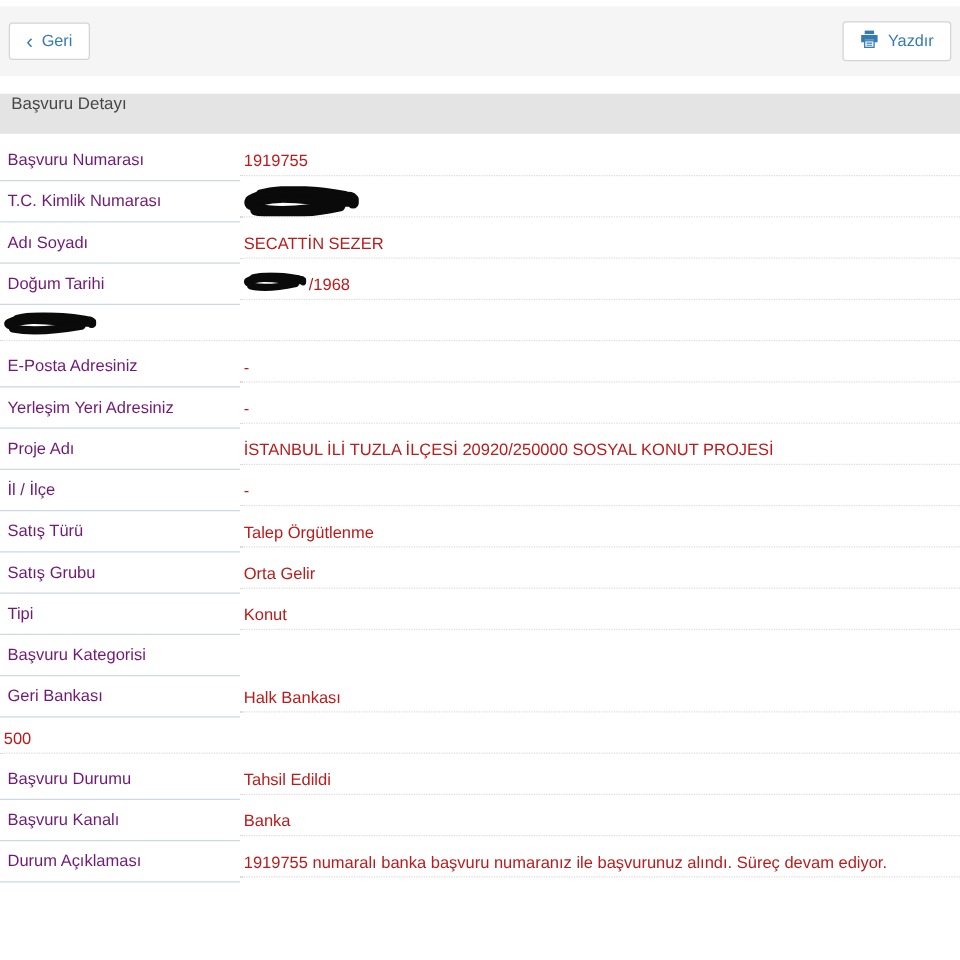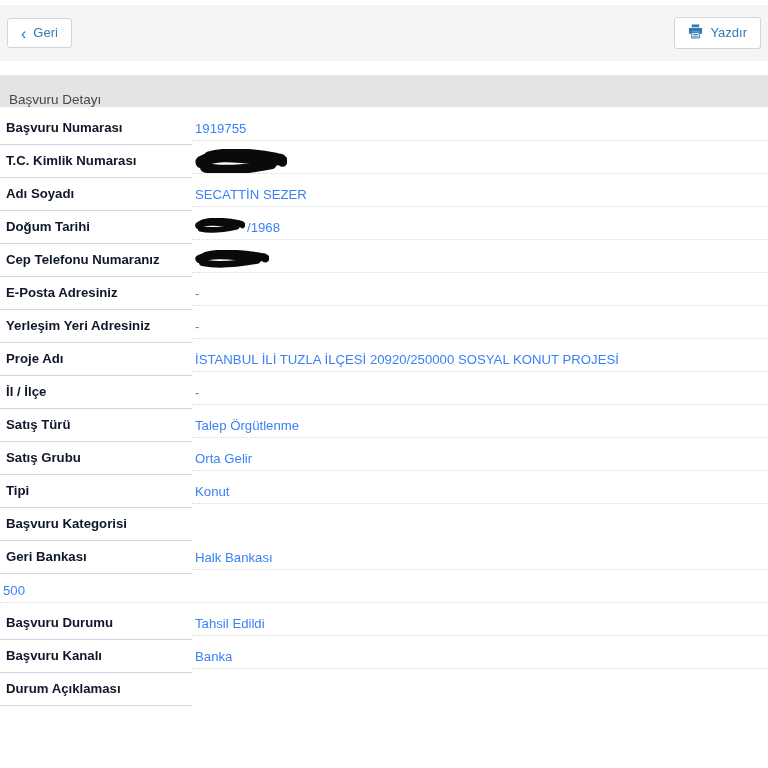--- a/index.html
+++ b/index.html
@@ -37,47 +37,47 @@
     font-size: 16px;
     line-height: 11px;
     color: #337ab7;
     font-weight: 400;
   }
   .section-header {
     margin-top: 14px;
     height: 32px;
     background: #e4e4e4;
     display: flex;
-    align-items: flex-end;
+    align-items: flex-start;
     padding: 0 9px;
     font-size: 13.5px;
     color: #474747;
   }
   .detail-table { margin-top: 5px; }
   .detail-row {
     display: flex;
     align-items: stretch;
     height: 33px;
   }
   .cell-label {
     flex: 0 0 192px;
     width: 192px;
     padding: 8px 4px 0 6px;
     font-size: 13.2px;
-    font-weight: bold;
-    color: #0f172a;
+    font-weight: normal;
+    color: #701a75;
     border-bottom: 1px solid #ccd9e4;
     white-space: nowrap;
     overflow: hidden;
   }
   .cell-value {
     flex: 1;
     padding: 8px 6px 0 3px;
     font-size: 13.2px;
-    color: #3b82f6;
+    color: #b91c1c;
     border-bottom: 1px dotted #dcdcdc;
     margin-bottom: 4px;
     white-space: nowrap;
     overflow: hidden;
   }
   .redact {
     display: inline-block;
     vertical-align: middle;
     margin-right: 2px;
     margin-top: -4px;
@@ -138,21 +138,20 @@
     <div class="cell-label">Doğum Tarihi</div>
     <div class="cell-value">
       <svg class="redact" preserveAspectRatio="none" viewBox="0 0 100 24" style="width: 50px; height: 15px;">
         <path d="M6 12 C 22 4, 45 7, 68 9 S 92 8, 95 11" stroke="#0a0a0a" stroke-width="11" fill="none" stroke-linecap="round"></path>
         <path d="M10 17 C 30 21, 55 19, 84 14" stroke="#0a0a0a" stroke-width="9" fill="none" stroke-linecap="round"></path>
         <path d="M14 6 C 34 1, 62 3, 88 7" stroke="#0a0a0a" stroke-width="7" fill="none" stroke-linecap="round"></path>
       </svg><span class="value-text">/1968</span>
     </div>
   </div>
     <div class="detail-row">
-    <div class="cell-label">Cep Telefonu Numaranız</div>
     <div class="cell-value">
       <svg class="redact" preserveAspectRatio="none" viewBox="0 0 100 24" style="width: 74px; height: 18px;">
         <path d="M6 12 C 22 4, 45 7, 68 9 S 92 8, 95 11" stroke="#0a0a0a" stroke-width="11" fill="none" stroke-linecap="round"></path>
         <path d="M10 17 C 30 21, 55 19, 84 14" stroke="#0a0a0a" stroke-width="9" fill="none" stroke-linecap="round"></path>
         <path d="M14 6 C 34 1, 62 3, 88 7" stroke="#0a0a0a" stroke-width="7" fill="none" stroke-linecap="round"></path>
       </svg><span class="value-text"></span>
     </div>
   </div>
     <div class="detail-row">
     <div class="cell-label">E-Posta Adresiniz</div>
@@ -217,14 +216,17 @@
     </div>
   </div>
     <div class="detail-row">
     <div class="cell-label">Başvuru Kanalı</div>
     <div class="cell-value">
       <span class="value-text">Banka</span>
     </div>
   </div>
     <div class="detail-row">
     <div class="cell-label">Durum Açıklaması</div>
+    <div class="cell-value">
+      <span class="value-text">1919755 numaralı banka başvuru numaranız ile başvurunuz alındı. Süreç devam ediyor.</span>
+    </div>
   </div>
   </div>
 
 </body></html>

